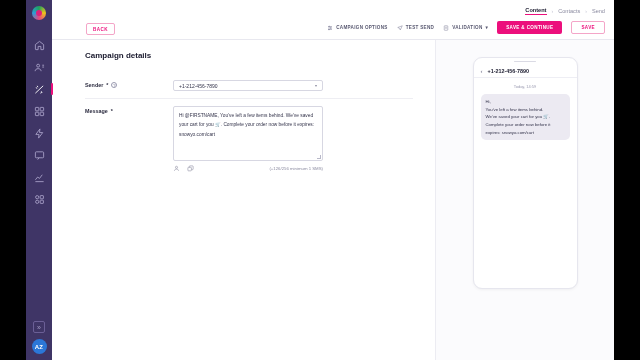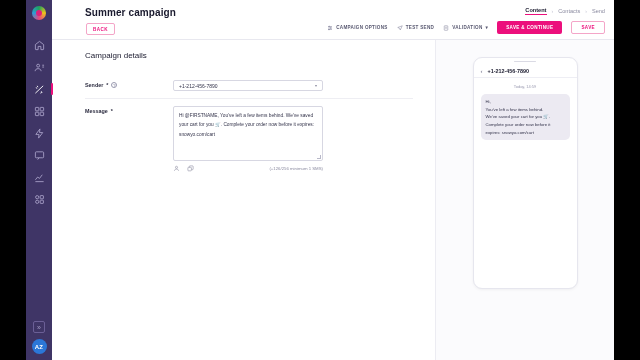--- a/index.html
+++ b/index.html
@@ -119,21 +119,21 @@
 
   .body { flex: 1; display: flex; min-height: 0; }
 
   
   .form-panel {
     width: 384px; flex: 0 0 384px;
     padding: 11px 22px 0 33px;
     border-right: 1px solid #ececf2; background: #fff;
   }
   .section-title {
-    font-size: 8px; font-weight: normal; color: #1a1a2e; margin-bottom: 13px;
+    font-size: 8px; font-weight: bold; color: #1a1a2e; margin-bottom: 13px;
   }
   .row { display: flex; align-items: flex-start; padding: 7px 0; }
   .row + .row { border-top: 1px solid #eeeef3; }
   .lbl {
     width: 88px; flex: 0 0 88px; padding-top: 2px;
     font-size: 5.4px; font-weight: bold; color: #2c2c40;
     display: flex; align-items: center; gap: 3px;
   }
   .req { color: #2c2c40; }
   .help-i {
@@ -267,21 +267,20 @@
 
     <div class="side-bottom">
       <div class="collapse-btn">»</div>
       <div class="avatar">AZ</div>
     </div>
   </div>
 
   <div class="main">
 
     <div class="topbar">
-      <div class="title">Summer campaign</div>
 
       <button class="back-btn">BACK</button>
 
       <div class="crumbs">
         <span class="crumb active">Content</span>
         <span class="crumb-sep">›</span>
         <span class="crumb">Contacts</span>
         <span class="crumb-sep">›</span>
         <span class="crumb">Send</span>
       </div>

